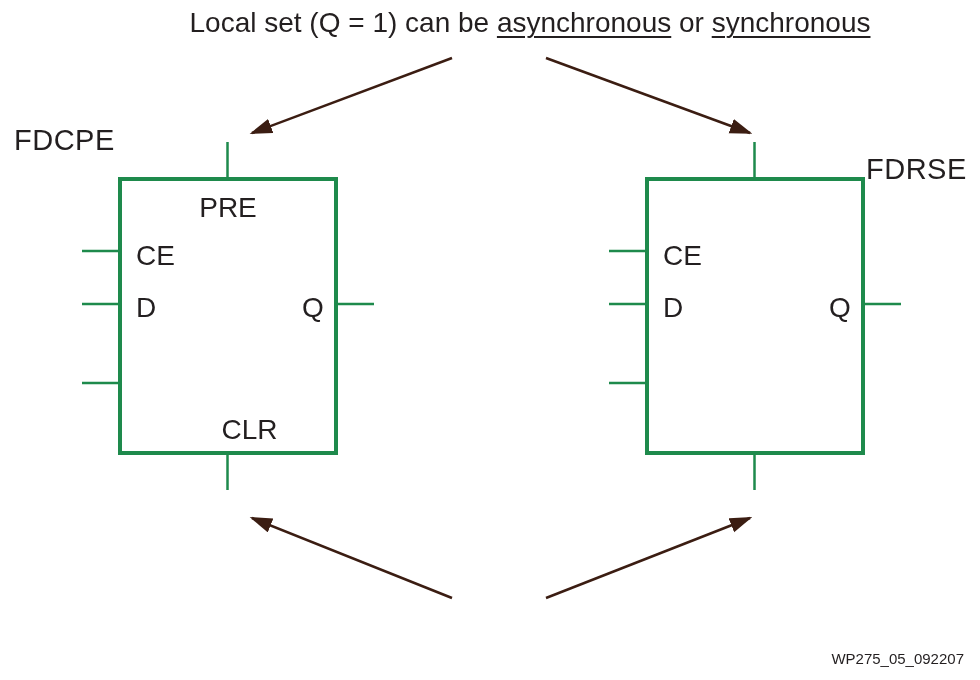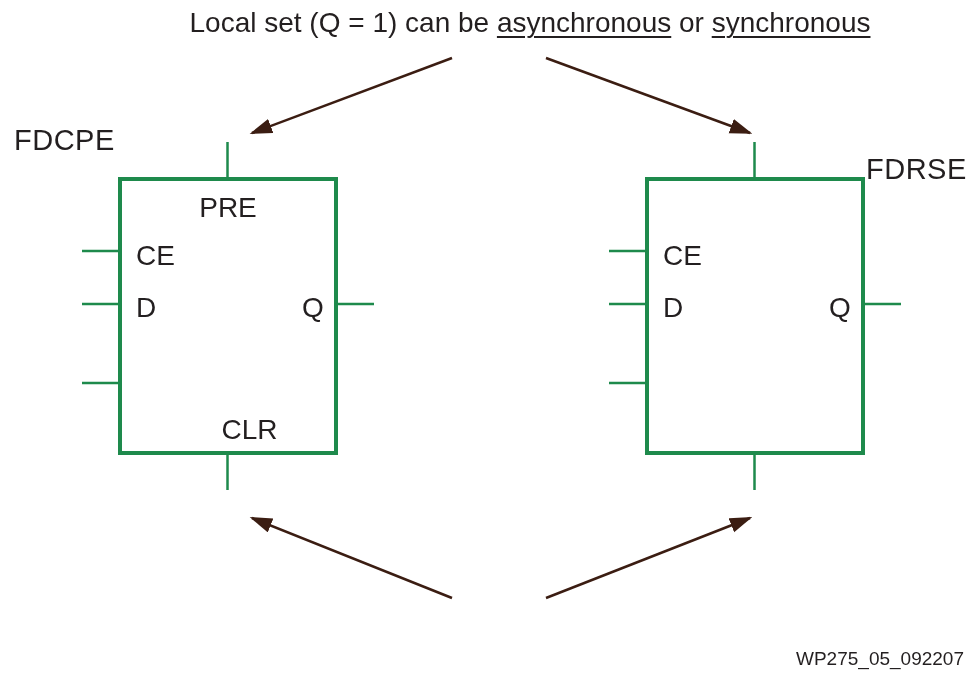--- a/index.html
+++ b/index.html
@@ -62,21 +62,21 @@
     left: 0; top: 0;
     width: 980px;
     height: 680px;
   }
   .wire  { stroke: #1e8a4c; stroke-width: 2.5; fill: none; }
   .arrow { stroke: #3b1d12; stroke-width: 2.5; fill: none; }
   #watermark {
     position: absolute;
     right: 16px;
     top: 650px;
-    font-size: 19px;
+    font-size: 15px;
     line-height: 18px;
   }
 </style>
 </head>
 <body>
 
 <div id="stage">
 
   <div class="caption" id="caption-top">
     <span>Local set (Q = 1) can be </span><span class="u">asynchronous</span><span> or </span><span class="u">synchronous</span>

